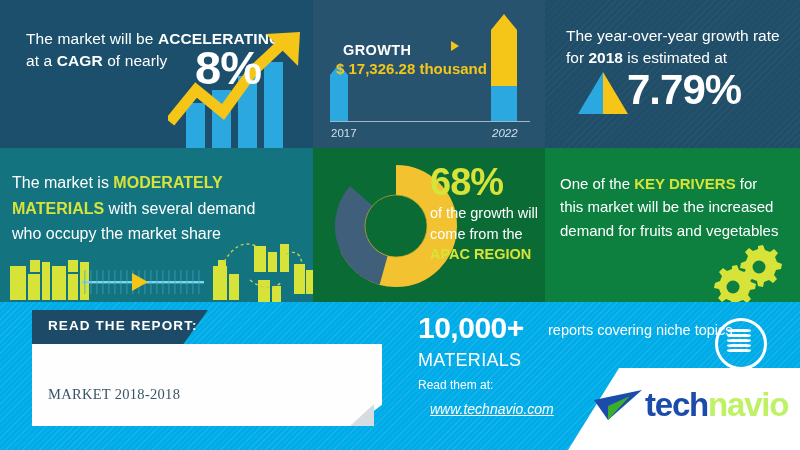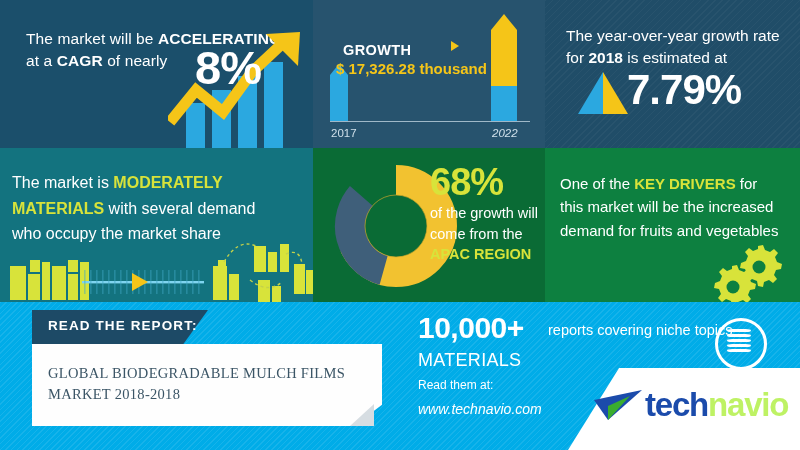--- a/index.html
+++ b/index.html
@@ -71,21 +71,21 @@
             clip-path:polygon(0 0,100% 0,100% 74%,92% 100%,0 100%);box-shadow:0 2px 4px rgba(0,0,0,.12);}
   .rpt-fold{position:absolute;left:350px;top:404px;width:24px;height:22px;background:#d6dde2;
             clip-path:polygon(100% 0,100% 100%,0 100%);}
   .rpt-title{position:absolute;left:48px;top:363px;width:318px;font-size:14.5px;line-height:1.45;
              color:#3b5566;font-family:"Liberation Serif",serif;letter-spacing:.3px;}
 
   .r3-count{position:absolute;left:418px;top:313px;font-size:30px;font-weight:bold;color:#fff;line-height:1;letter-spacing:-.5px;}
   .r3-count-sub{position:absolute;left:548px;top:322px;font-size:14.5px;color:#fff;}
   .r3-mat{position:absolute;left:418px;top:350px;font-size:18px;color:#fff;letter-spacing:.3px;}
   .r3-read{position:absolute;left:418px;top:378px;font-size:12px;color:#fff;}
-  .r3-url{position:absolute;left:418px;top:401px;font-size:14px;color:#fff;font-style:italic;}
+  .r3-url{position:absolute;left:430px;top:401px;font-size:14px;color:#fff;font-style:italic;text-decoration:underline;}
 
   .r3-circle{position:absolute;left:715px;top:318px;width:46px;height:46px;border-radius:50%;border:3.5px solid #fff;}
   .db-stack{position:absolute;left:9px;top:8px;width:24px;height:26px;}
   .db-stack i{position:absolute;left:0;width:24px;height:3.4px;background:#fff;border-radius:50%/100%;display:block;}
 
   
   .logo-wedge{position:absolute;left:568px;top:368px;width:232px;height:82px;background:#fff;
               clip-path:polygon(22% 0,100% 0,100% 100%,0 100%);}
   .logo-text{position:absolute;left:645px;top:388px;font-size:33px;font-weight:bold;letter-spacing:-1.2px;line-height:1;}
   .logo-text .t1{color:#1b4bab;}
@@ -251,21 +251,21 @@
 
   <div class="row3">
     <div class="hatchlight"></div>
   </div>
 
   <div class="rpt-tab"></div>
   <div class="rpt-tab-lbl">READ THE REPORT:</div>
   <div class="rpt-card"></div>
   <div class="rpt-fold"></div>
   <div class="rpt-title">
-    <span>GLOBAL BIODEGRADABLE MULCH FILMS</span><br>
+    <br>
     <span>MARKET 2018-2018</span>
   </div>
 
   <div class="r3-count">10,000+</div>
   <div class="r3-count-sub">reports covering niche topics</div>
   <div class="r3-mat">MATERIALS</div>
   <div class="r3-read">Read them at:</div>
   <div class="r3-url">www.technavio.com</div>
 
   <div class="r3-circle">

